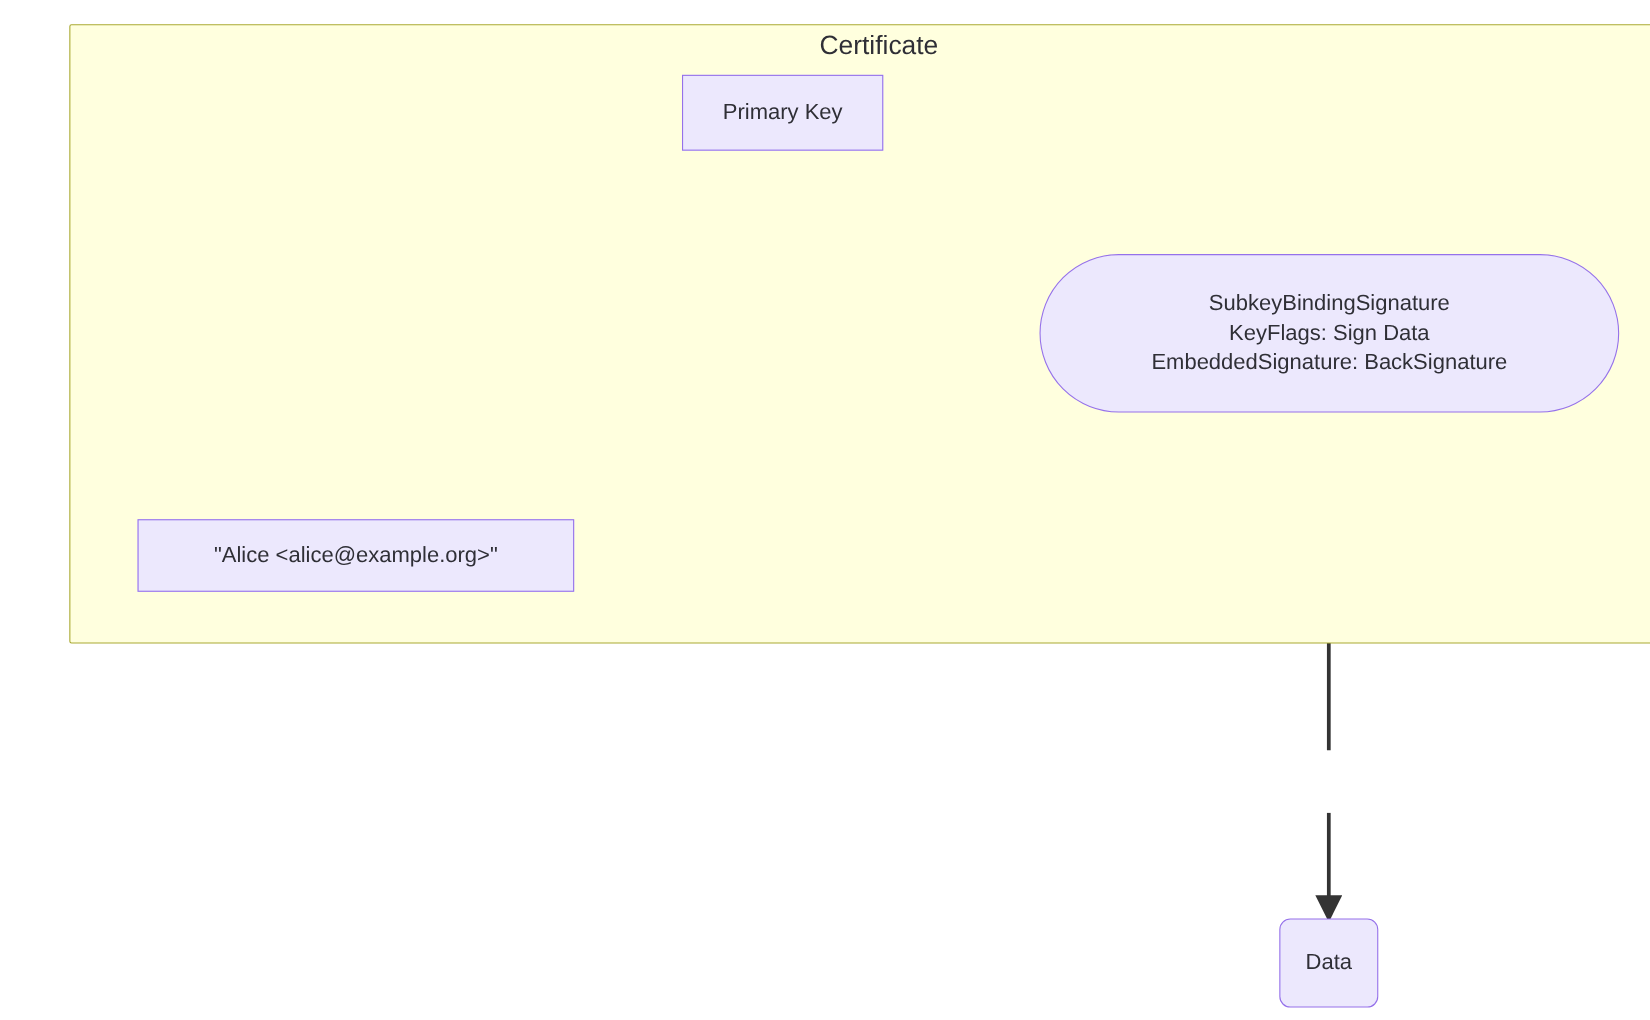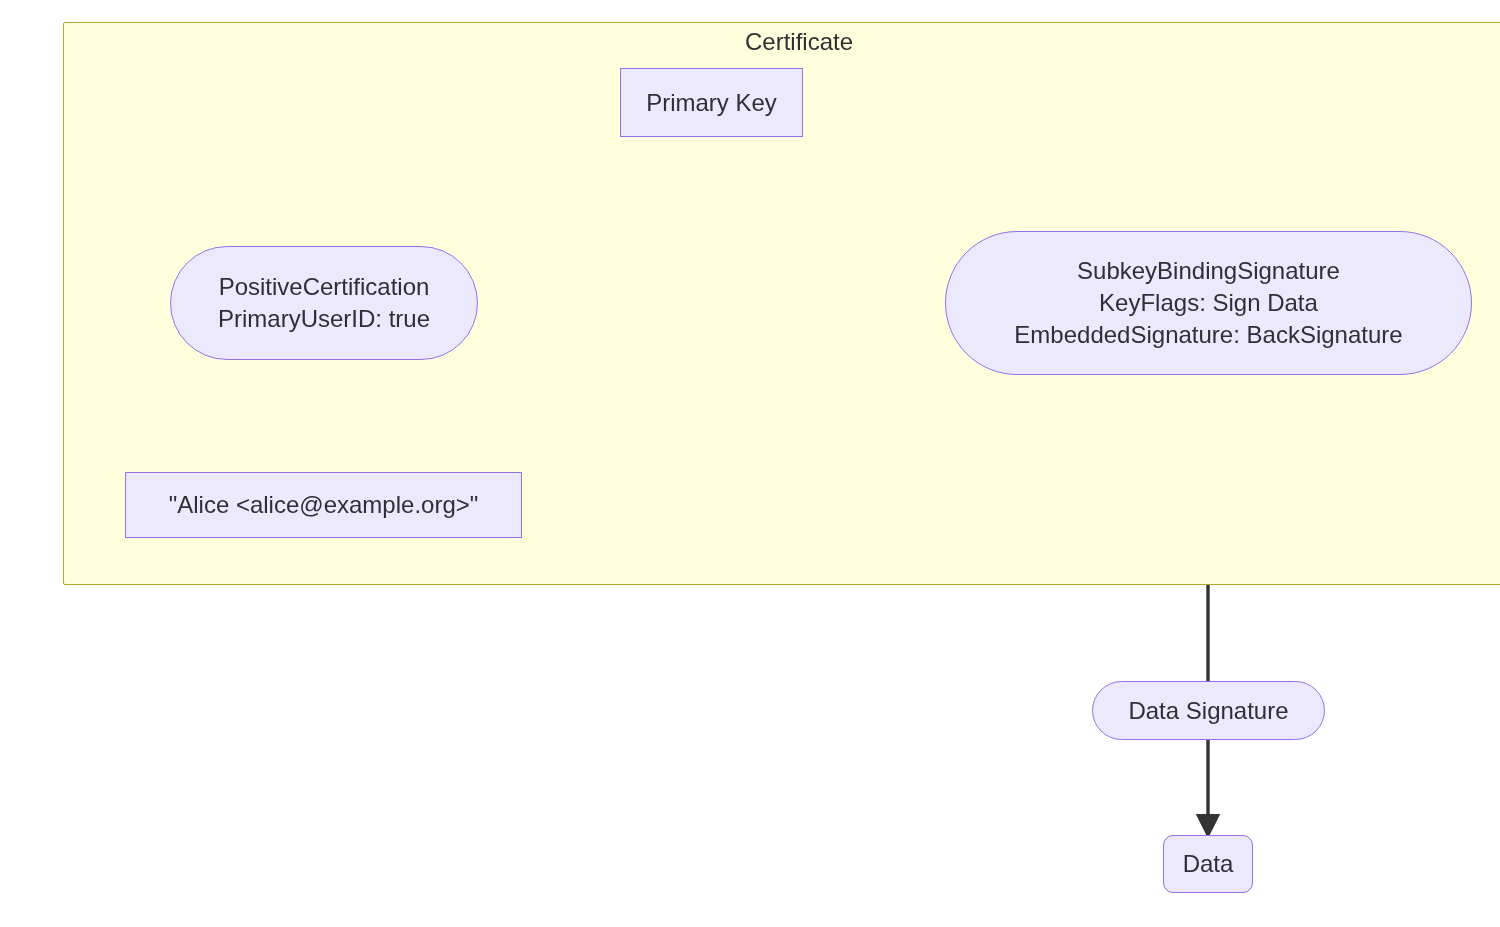--- a/index.html
+++ b/index.html
@@ -32,21 +32,21 @@
     position: absolute;
     box-sizing: border-box;
     background: #ECE8FD;
     border: 1.6px solid #9571EA;
     color: #2f2f36;
     display: flex;
     align-items: center;
     justify-content: center;
     text-align: center;
     line-height: 1.32;
-    font-size: 24px;
+    font-size: 20px;
     z-index: 3;
     white-space: pre-line;
   }
   .node.rect { border-radius: 0; }
   .node.round { border-radius: 10px; }
   .node.stadium { border-radius: 999px; }
 
   .cluster-title {
     position: absolute;
     font-size: 24px;
@@ -98,28 +98,25 @@
 
     <path class="edge-path" marker-end="url(#ah)" d="M 1159,375 L 1159,471"></path>
 
     <path class="edge-path" d="M 1159,538 L 1159,682"></path>
 
     <path class="edge-path" marker-end="url(#ah)" d="M 1159,739 L 1159,834"></path>
   </svg>
 
   <div class="node rect" style="left:571px; top:68px; width:183px; height:69px;">Primary Key</div>
 
-  <div class="node stadium" style="left:121px; top:246px; width:308px; height:114px;">PositiveCertification
-PrimaryUserID: true</div>
 
 
   <div class="node stadium" style="left:896px; top:231px; width:527px; height:144px;">SubkeyBindingSignature
 KeyFlags: Sign Data
 EmbeddedSignature: BackSignature</div>
 
   <div class="node rect" style="left:76px; top:472px; width:397px; height:66px;">"Alice &lt;alice@example.org&gt;"</div>
 
 
-  <div class="node stadium" style="left:1043px; top:681px; width:233px; height:59px;">Data Signature</div>
 
-  <div class="node round" style="left:1114px; top:835px; width:90px; height:58px;text-align:right;">Data</div>
+  <div class="node round" style="left:1114px; top:835px; width:90px; height:81px;text-align:right;">Data</div>
 
 </div>
 
 </body></html>

